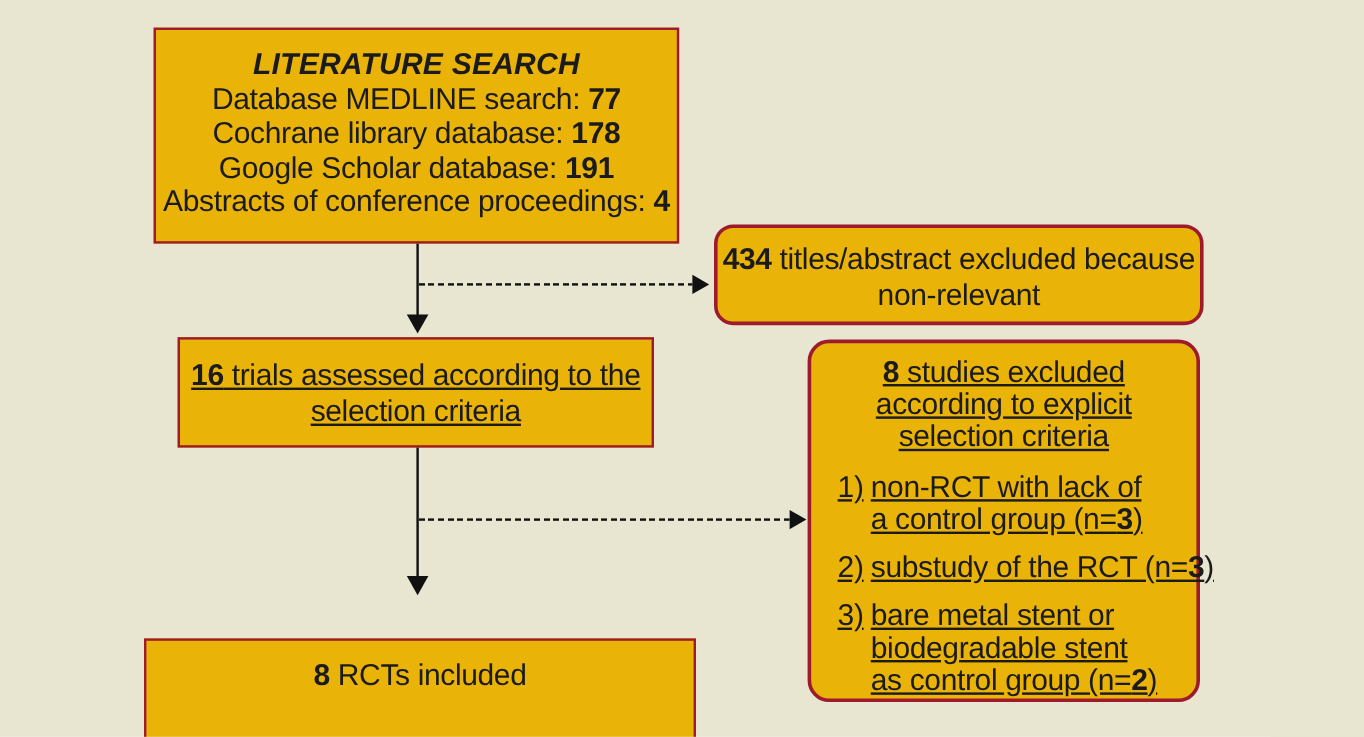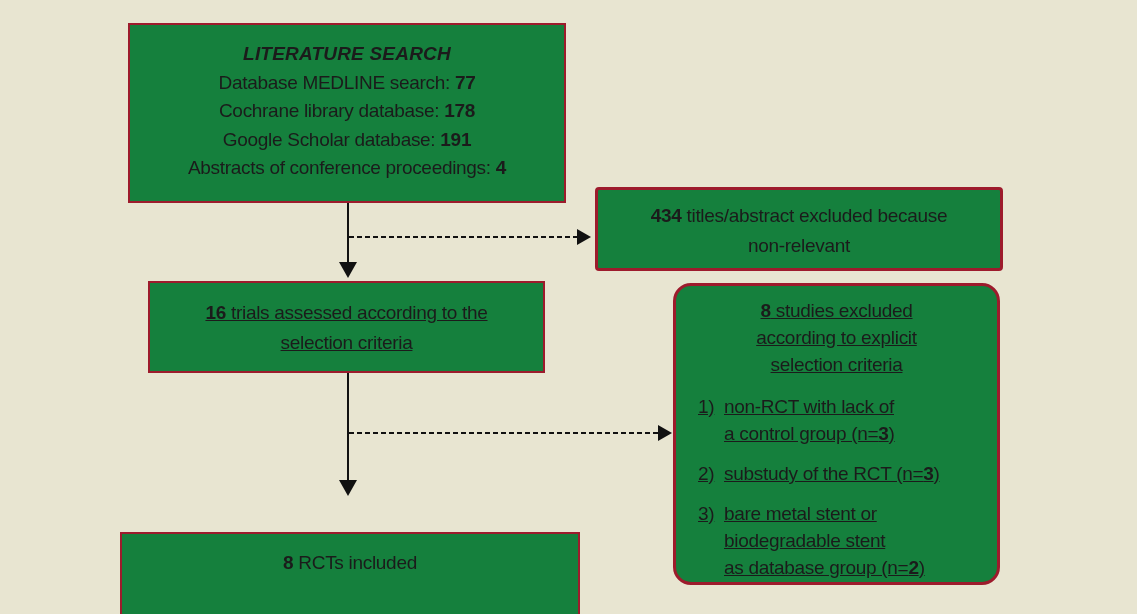--- a/index.html
+++ b/index.html
@@ -10,46 +10,46 @@
   #canvas {
     position: relative;
     width: 1137px;
     height: 614px;
     background: #e8e5d1;
     overflow: hidden;
     color: #1b1b1b;
   }
   .box {
     position: absolute;
-    background: #15803d;
+    background: #eab308;
     border: 2.5px solid #9d1b2c;
     box-sizing: border-box;
     text-align: center;
-    font-size: 19px;
+    font-size: 25px;
     letter-spacing: -0.3px;
   }
   .rounded {
     border-radius: 16px;
     border-width: 3px;
   }
   .b { font-weight: bold; text-align: center; }
   .line { white-space: nowrap; }
 
   
   #box-literature {
     left: 128px; top: 23px; width: 438px; height: 180px;
     padding-top: 15px; line-height: 28.5px;
   }
   .box-title {
     font-weight: bold; font-style: italic;
     letter-spacing: 0.2px;
   }
   #box-excluded-titles {
     left: 595px; top: 187px; width: 408px; height: 84px;
-    border-radius: 4px;
+    border-radius: 16px;
     padding-top: 11px; line-height: 30px;
   }
   #box-trials {
     left: 148px; top: 281px; width: 397px; height: 92px;
     padding-top: 15px; line-height: 30px; text-decoration: underline;
   }
   #box-excluded-studies {
     left: 673px; top: 283px; width: 327px; height: 302px;
     border-radius: 18px;
     padding-top: 11px; line-height: 27px;
@@ -159,21 +159,21 @@
           <span class="marker">2)</span>
           <div class="item-body">
             <div class="line"><span>substudy of the RCT (n=</span><span class="b">3</span><span>)</span></div>
           </div>
         </div>
         <div class="list-item">
           <span class="marker">3)</span>
           <div class="item-body">
             <div class="line"><span>bare metal stent or</span></div>
             <div class="line"><span>biodegradable stent</span></div>
-            <div class="line"><span>as database group (n=</span><span class="b">2</span><span>)</span></div>
+            <div class="line"><span>as control group (n=</span><span class="b">2</span><span>)</span></div>
           </div>
         </div>
       </div>
   </div>
 
   <div class="box" id="box-included">
     <div>
         <div class="line"><span class="b">8</span><span> RCTs included</span></div>
       </div>
   </div>

